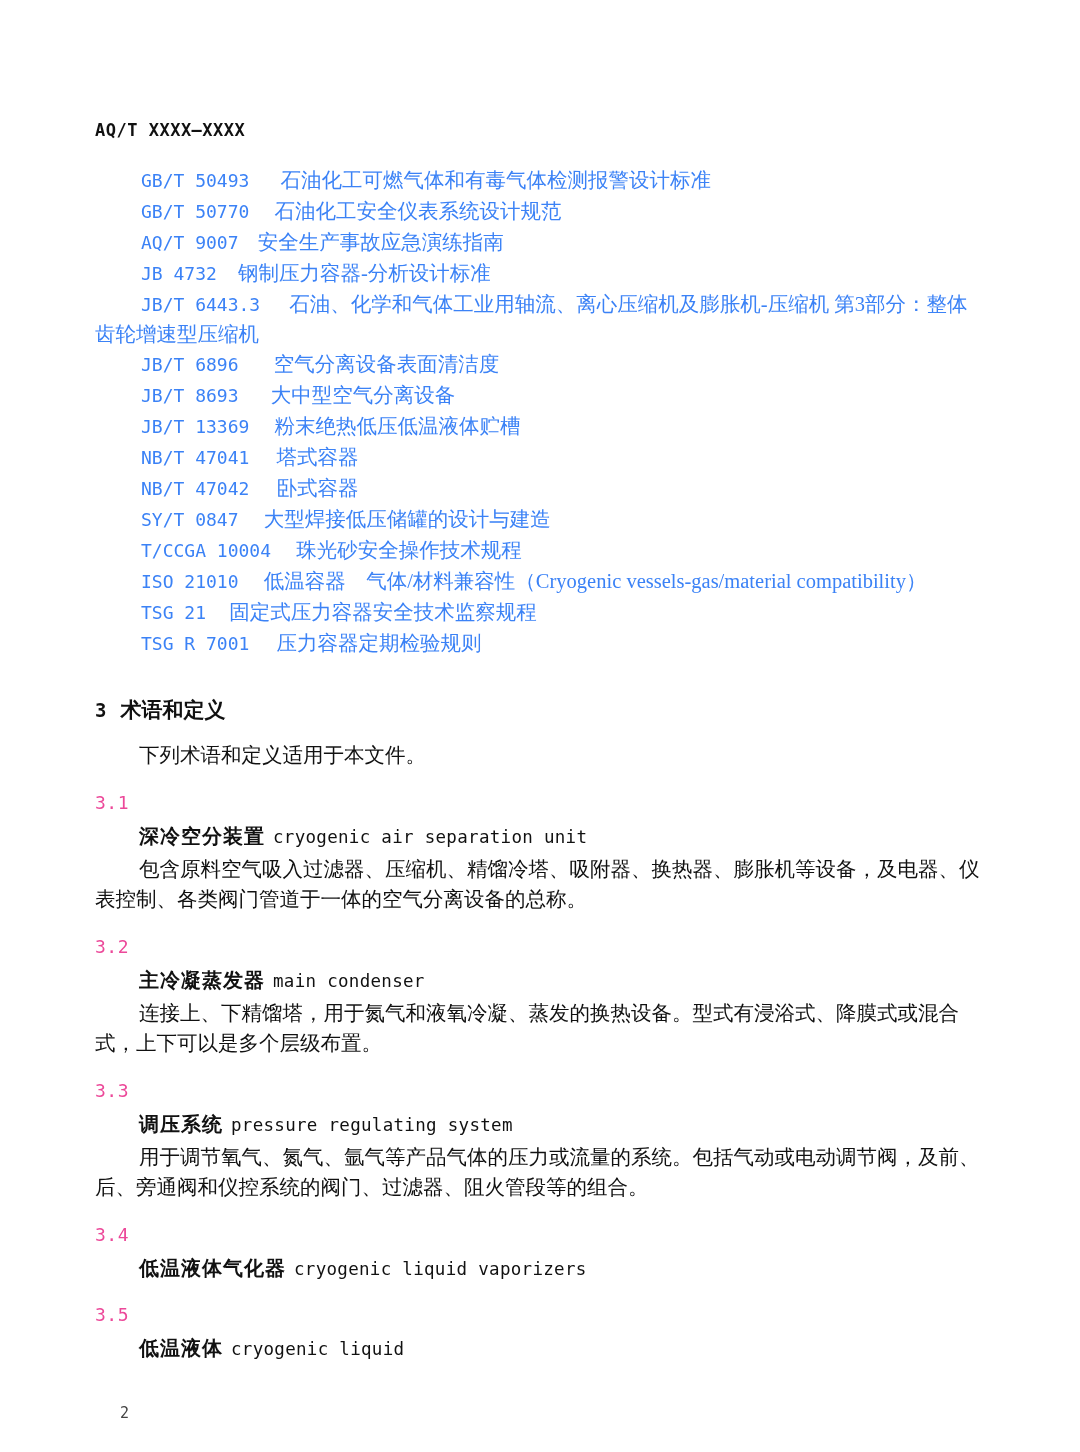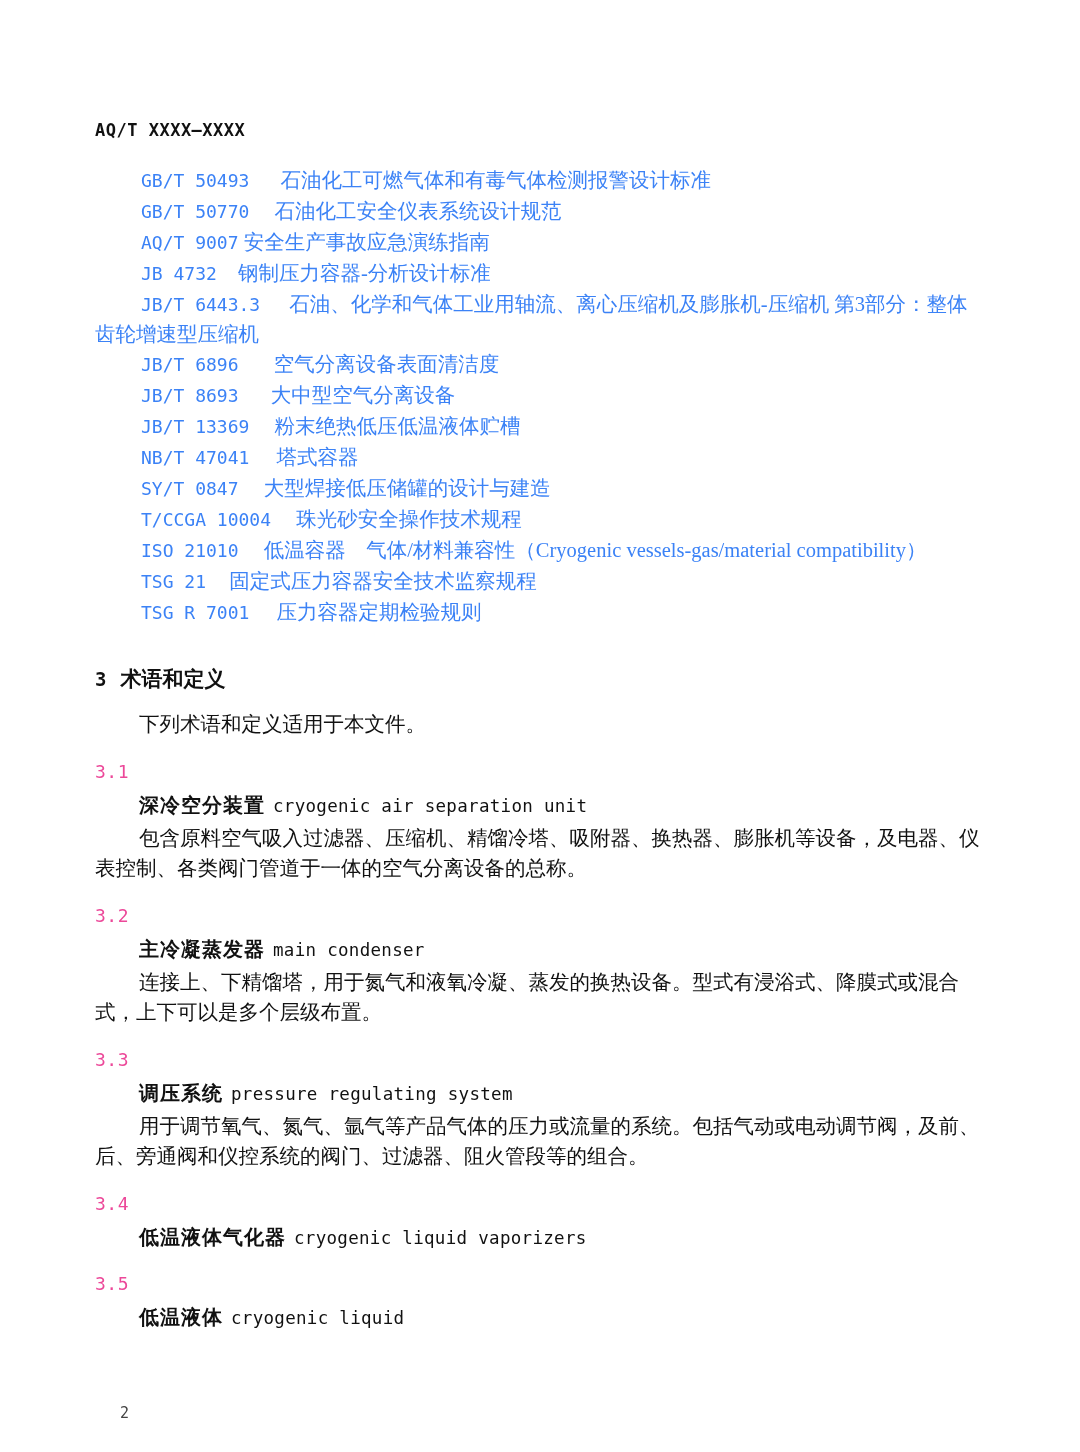--- a/index.html
+++ b/index.html
@@ -134,21 +134,21 @@
       <div class="ref-item">
         <span class="mono">GB/T 50493</span>
         <span class="cn" style="margin-left:26px">石油化工可燃气体和有毒气体检测报警设计标准</span>
       </div>
       <div class="ref-item">
         <span class="mono">GB/T 50770</span>
         <span class="cn" style="margin-left:20px">石油化工安全仪表系统设计规范</span>
       </div>
       <div class="ref-item">
         <span class="mono">AQ/T 9007</span>
-        <span class="cn" style="">安全生产事故应急演练指南</span>
+        <span class="cn" style="margin-left:14px">安全生产事故应急演练指南</span>
       </div>
       <div class="ref-item">
         <span class="mono">JB 4732</span>
         <span class="cn" style="margin-left:16px">钢制压力容器-分析设计标准</span>
       </div>
       <div class="ref-item wrap">
         <span class="mono">JB/T 6443.3</span>
         <span class="cn" style="margin-left:24px">石油、化学和气体工业用轴流、离心压缩机及膨胀机-压缩机 第3部分：整体齿轮增速型压缩机</span>
       </div>
       <div class="ref-item">
@@ -161,20 +161,24 @@
       </div>
       <div class="ref-item">
         <span class="mono">JB/T 13369</span>
         <span class="cn" style="margin-left:20px">粉末绝热低压低温液体贮槽</span>
       </div>
       <div class="ref-item">
         <span class="mono">NB/T 47041</span>
         <span class="cn" style="margin-left:22px">塔式容器</span>
       </div>
       <div class="ref-item">
+        <span class="mono">NB/T 47042</span>
+        <span class="cn" style="margin-left:22px">卧式容器</span>
+      </div>
+      <div class="ref-item">
         <span class="mono">SY/T 0847</span>
         <span class="cn" style="margin-left:20px">大型焊接低压储罐的设计与建造</span>
       </div>
       <div class="ref-item">
         <span class="mono">T/CCGA 10004</span>
         <span class="cn" style="margin-left:20px">珠光砂安全操作技术规程</span>
       </div>
       <div class="ref-item">
         <span class="mono">ISO 21010</span>
         <span class="cn" style="margin-left:20px">低温容器　气体/材料兼容性（Cryogenic vessels-gas/material compatibility）</span>

